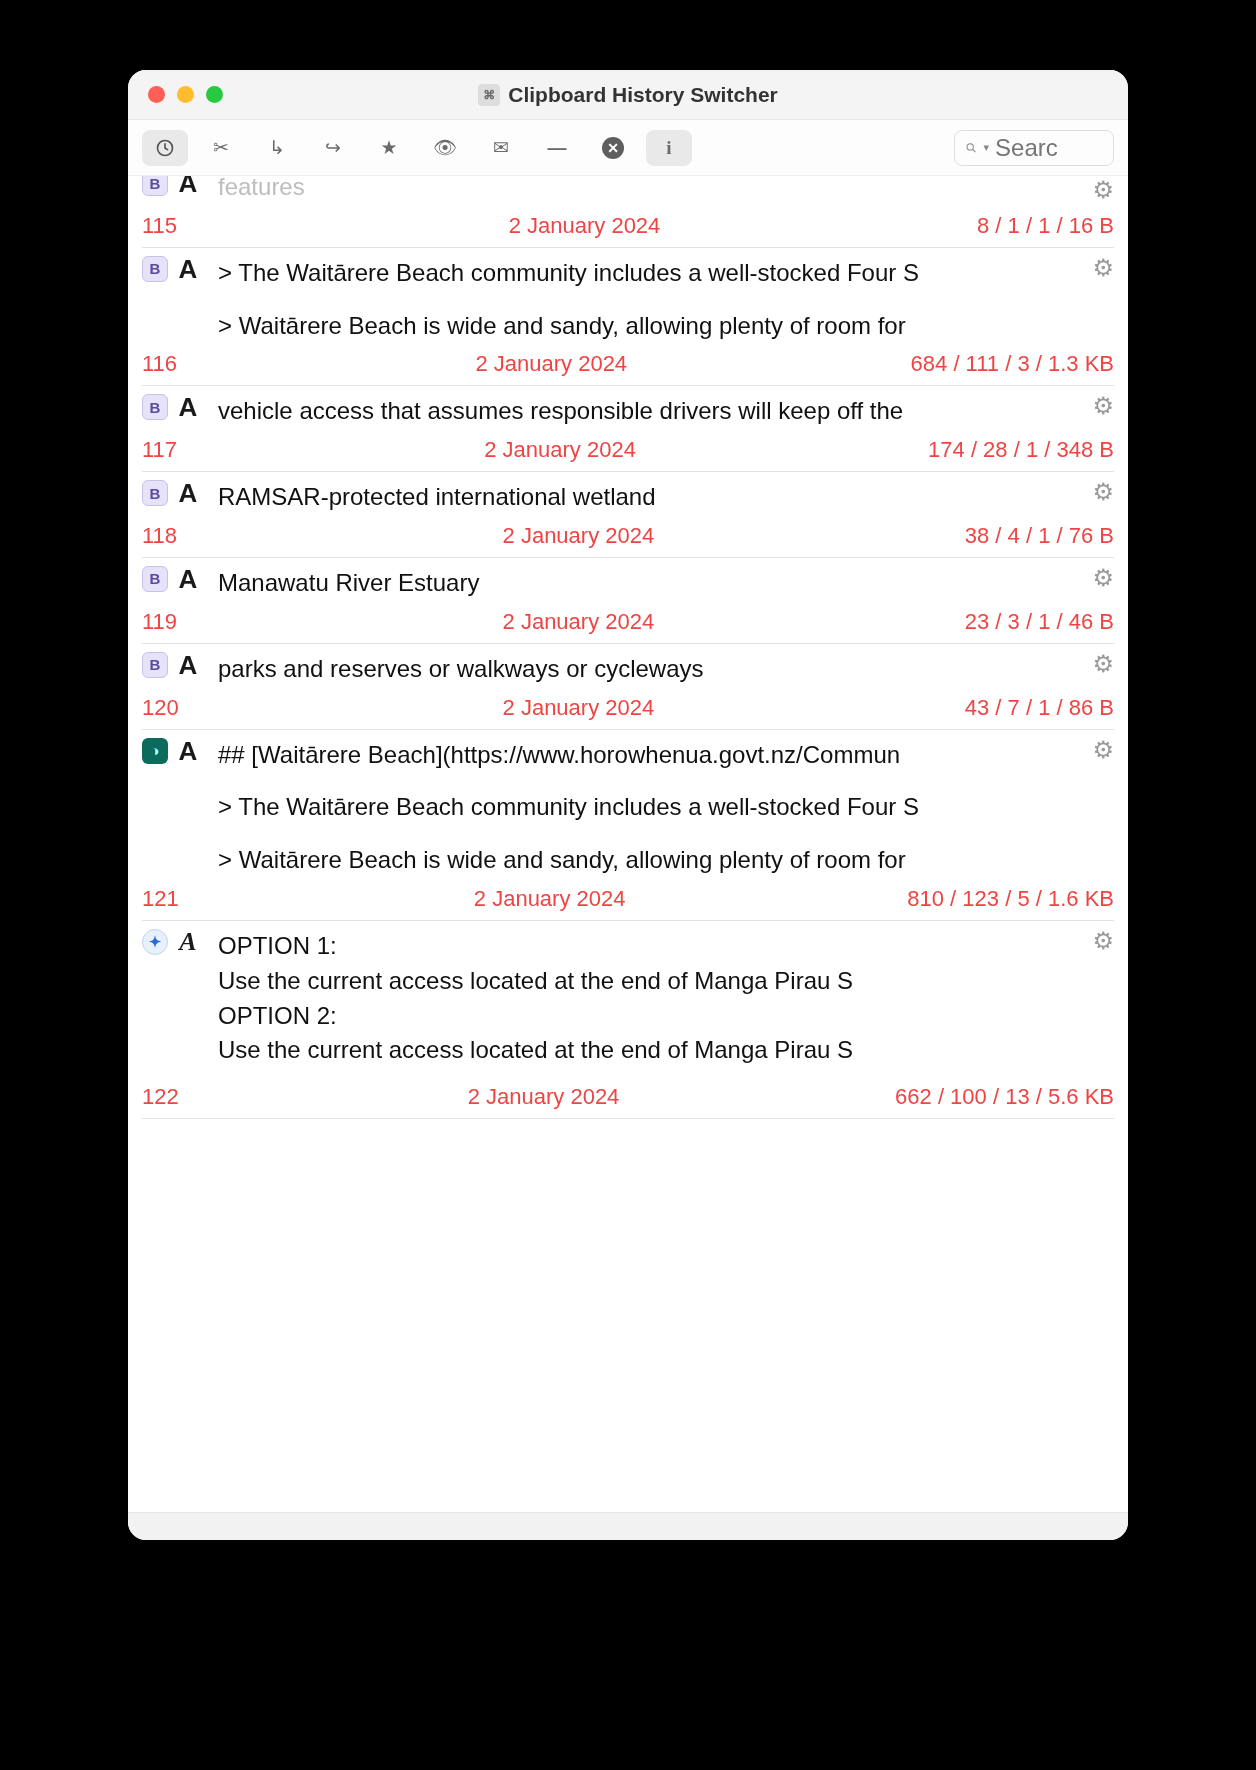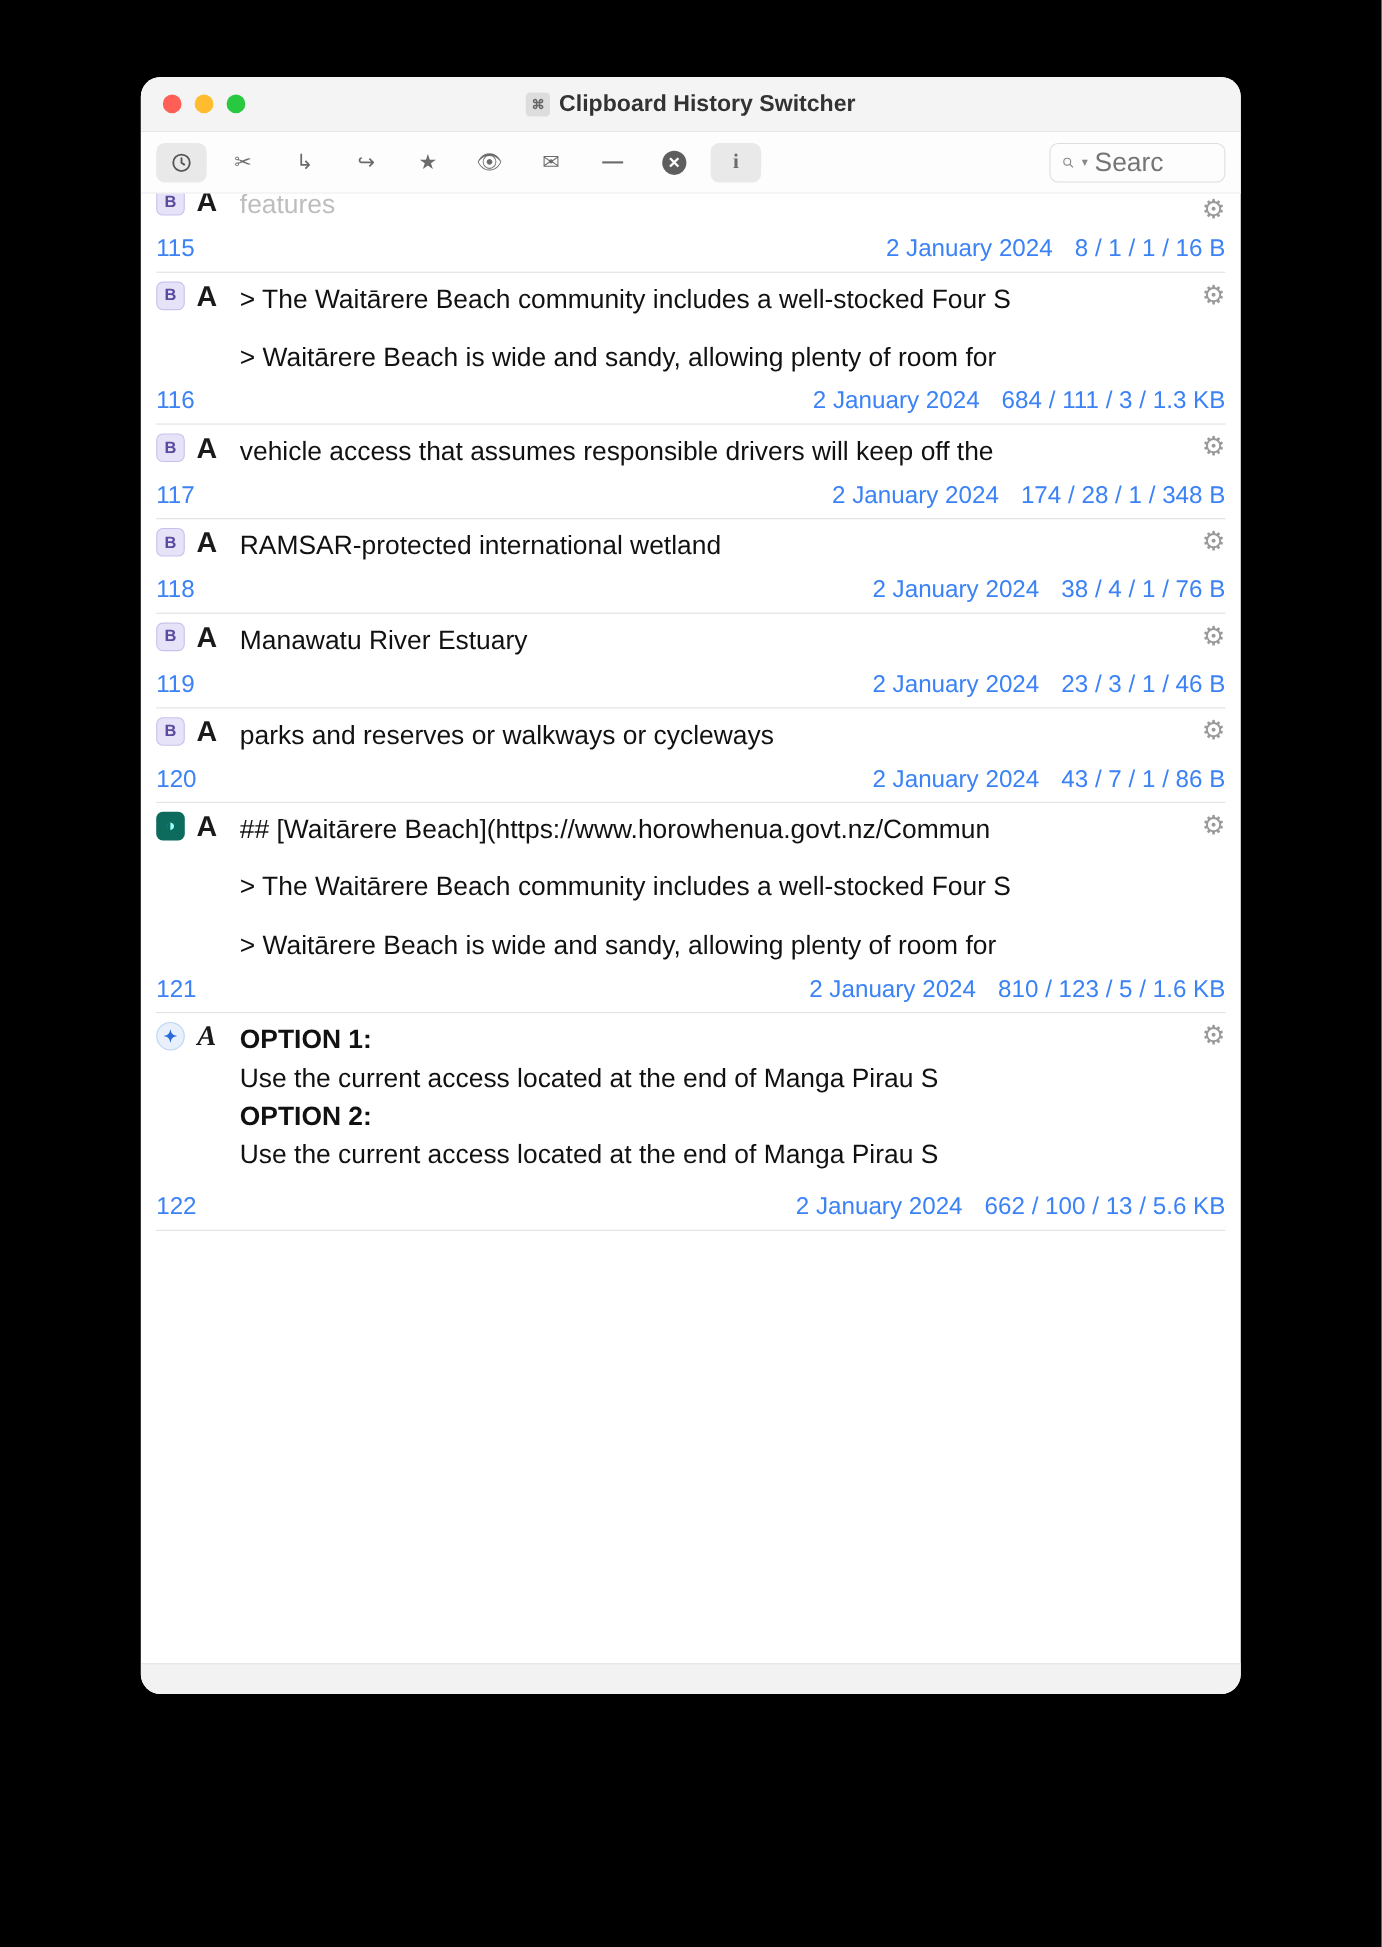--- a/index.html
+++ b/index.html
@@ -148,38 +148,39 @@
     min-width:0;
     font-size:24px;
     color:#111;
     line-height:1.45;
     overflow:hidden;
   }
   .content .line {
     white-space: nowrap;
     overflow: hidden;
   }
-  .content .bold { font-weight:700; }
+  .content .bold { font-weight:400; }
   .content .gap { height:18px; }
   .gear {
     position:absolute;
     right:0; top:6px;
     color:#9a9a9a;
     font-size:24px;
   }
   .meta {
     display:flex;
     align-items:center;
     font-size:22px;
-    color:#3b82f6;
+    color:#ef4444;
     margin-top: 8px;
     padding-bottom: 2px;
+    gap: 40px;
   }
   .meta .idx { width:70px; }
-  .meta .date { flex:1; text-align:right; padding-right:20px;}
+  .meta .date { flex:1; text-align:center; padding-right:20px;}
   .meta .stats { text-align:left; white-space:nowrap;}
   .entry.cut-top { border-top:none; padding-top:0; }
   .entry.cut-top .row-main { margin-top:-6px;}
   .bottom-strip {
     height: 28px;
     background: #f2f2f2;
     border-top:1px solid #e5e5e5;
   }
   .x-circle {
     width:22px;height:22px;border-radius:50%;background:#5e5e5e;display:flex;align-items:center;justify-content:center;color:#fff;font-size:14px;font-weight:700;

